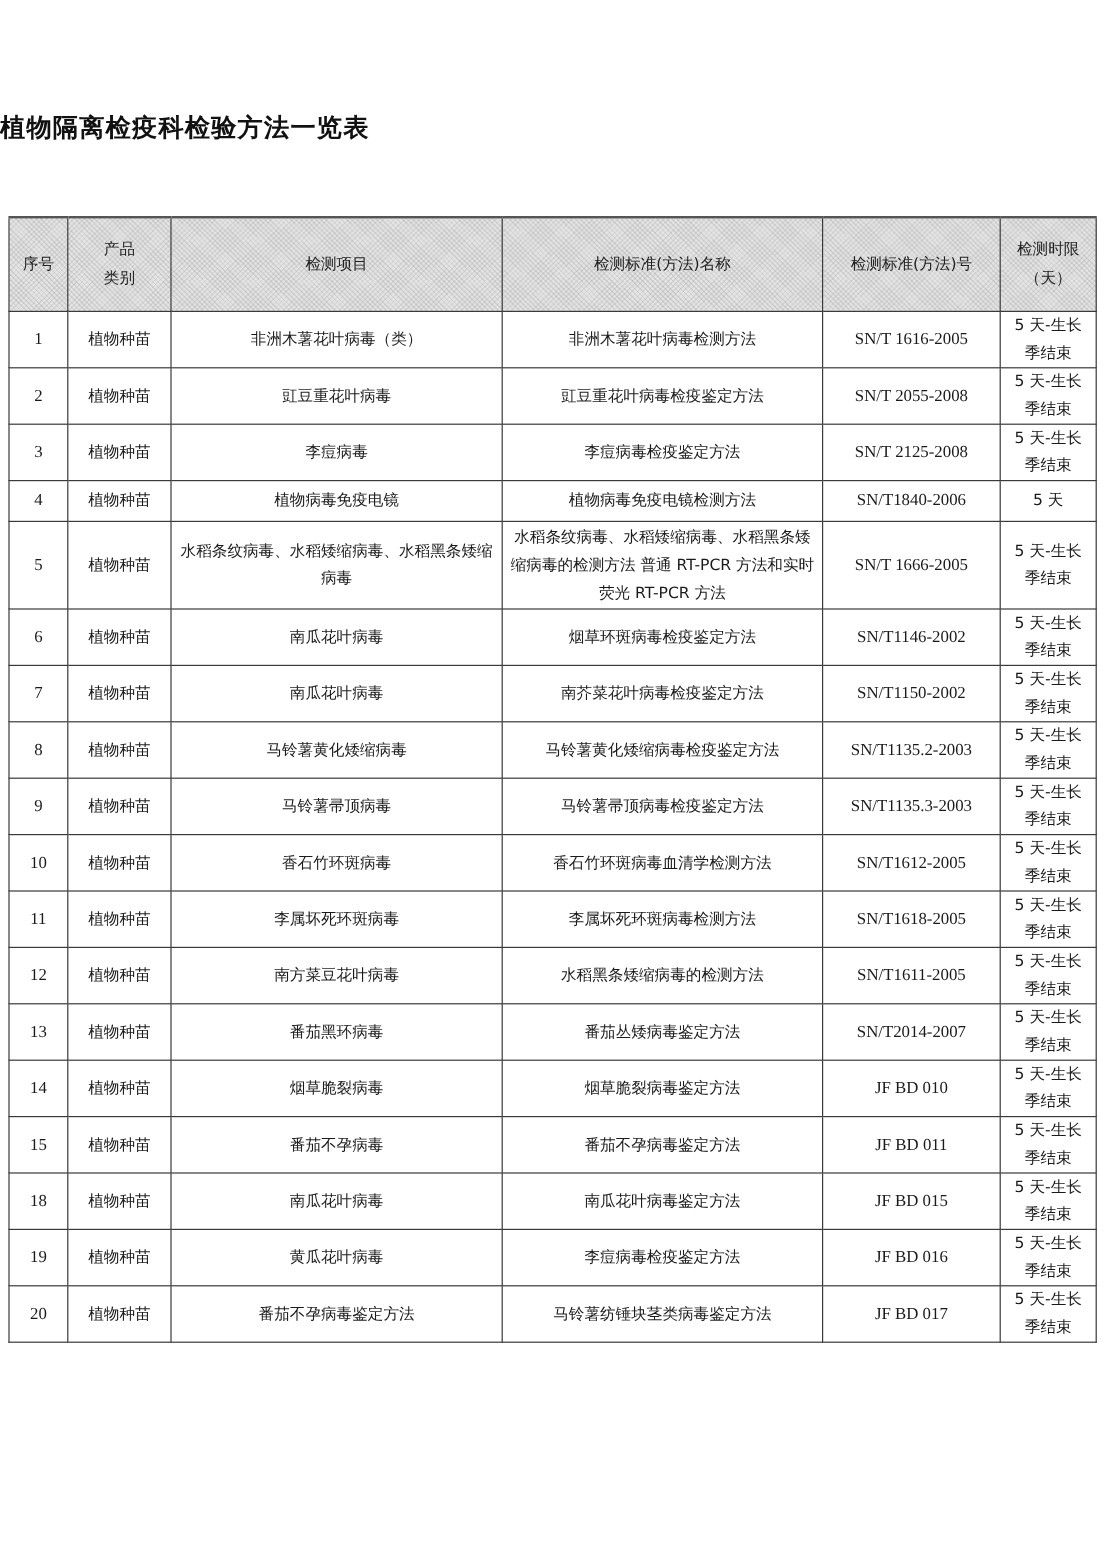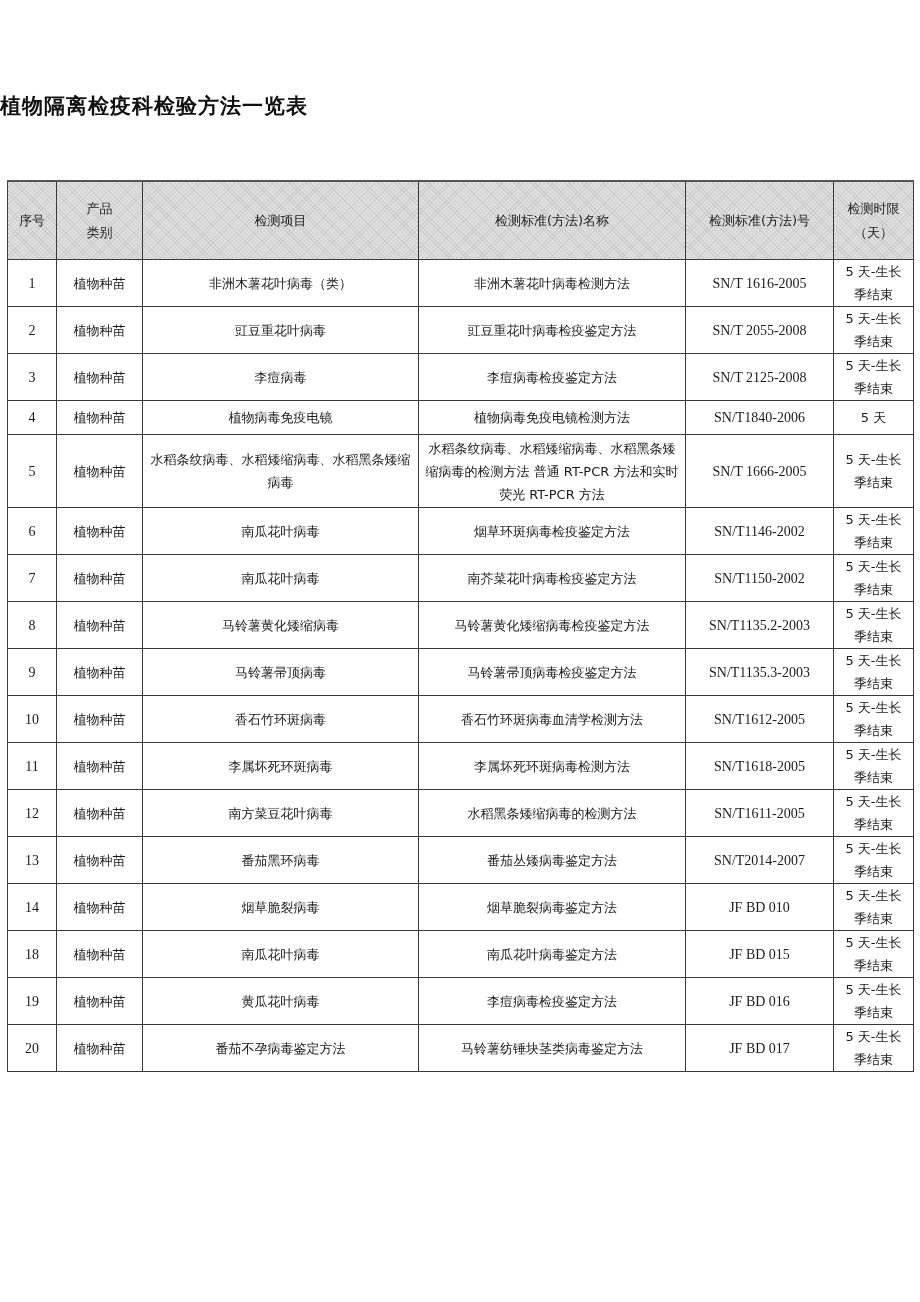--- a/index.html
+++ b/index.html
@@ -254,20 +254,31 @@
         <td>植物种苗</td>
         <td>烟草脆裂病毒</td>
         <td>烟草脆裂病毒鉴定方法</td>
         <td class="code">JF BD 010</td>
         <td class="period">
           <span class="br">5 天-生长</span>
           <span class="br">季结束</span>
         </td>
       </tr>
       <tr>
+        <td class="num">15</td>
+        <td>植物种苗</td>
+        <td>番茄不孕病毒</td>
+        <td>番茄不孕病毒鉴定方法</td>
+        <td class="code">JF BD 011</td>
+        <td class="period">
+          <span class="br">5 天-生长</span>
+          <span class="br">季结束</span>
+        </td>
+      </tr>
+      <tr>
         <td class="num">18</td>
         <td>植物种苗</td>
         <td>南瓜花叶病毒</td>
         <td>南瓜花叶病毒鉴定方法</td>
         <td class="code">JF BD 015</td>
         <td class="period">
           <span class="br">5 天-生长</span>
           <span class="br">季结束</span>
         </td>
       </tr>

